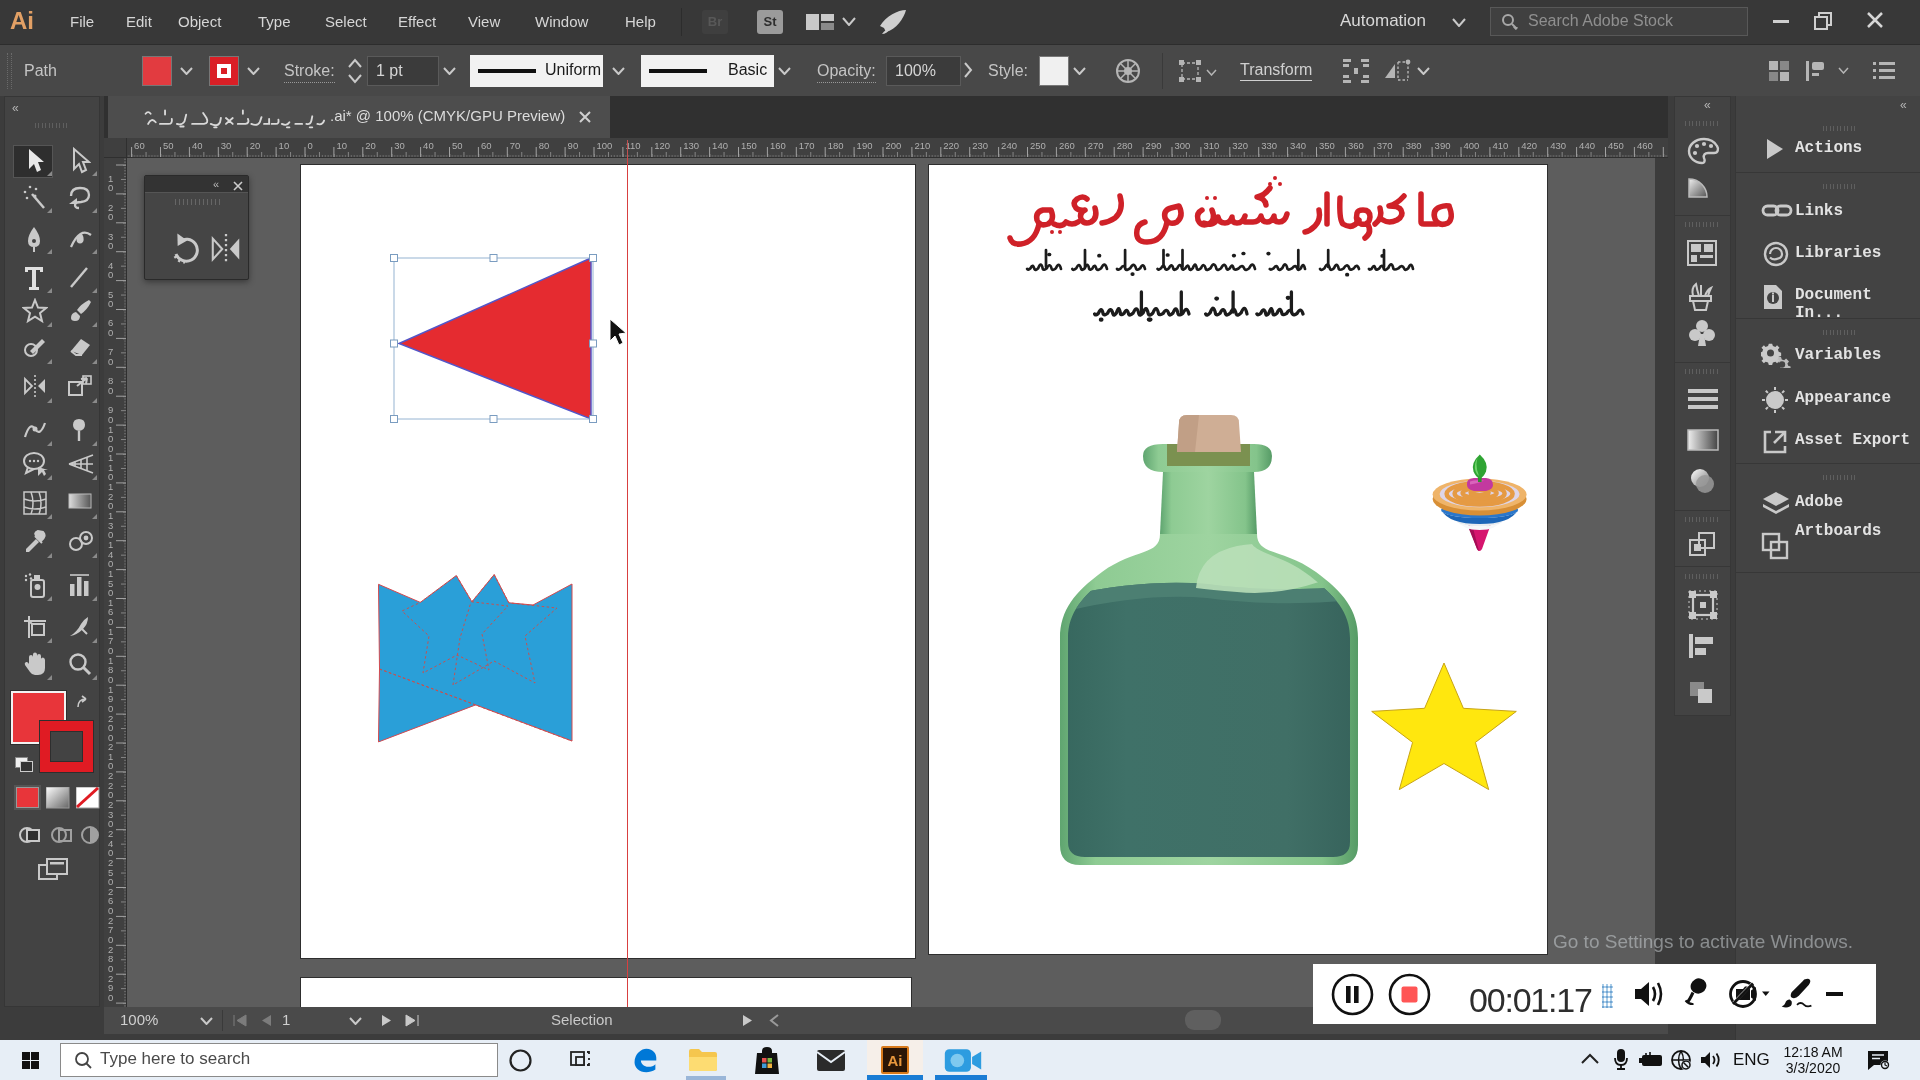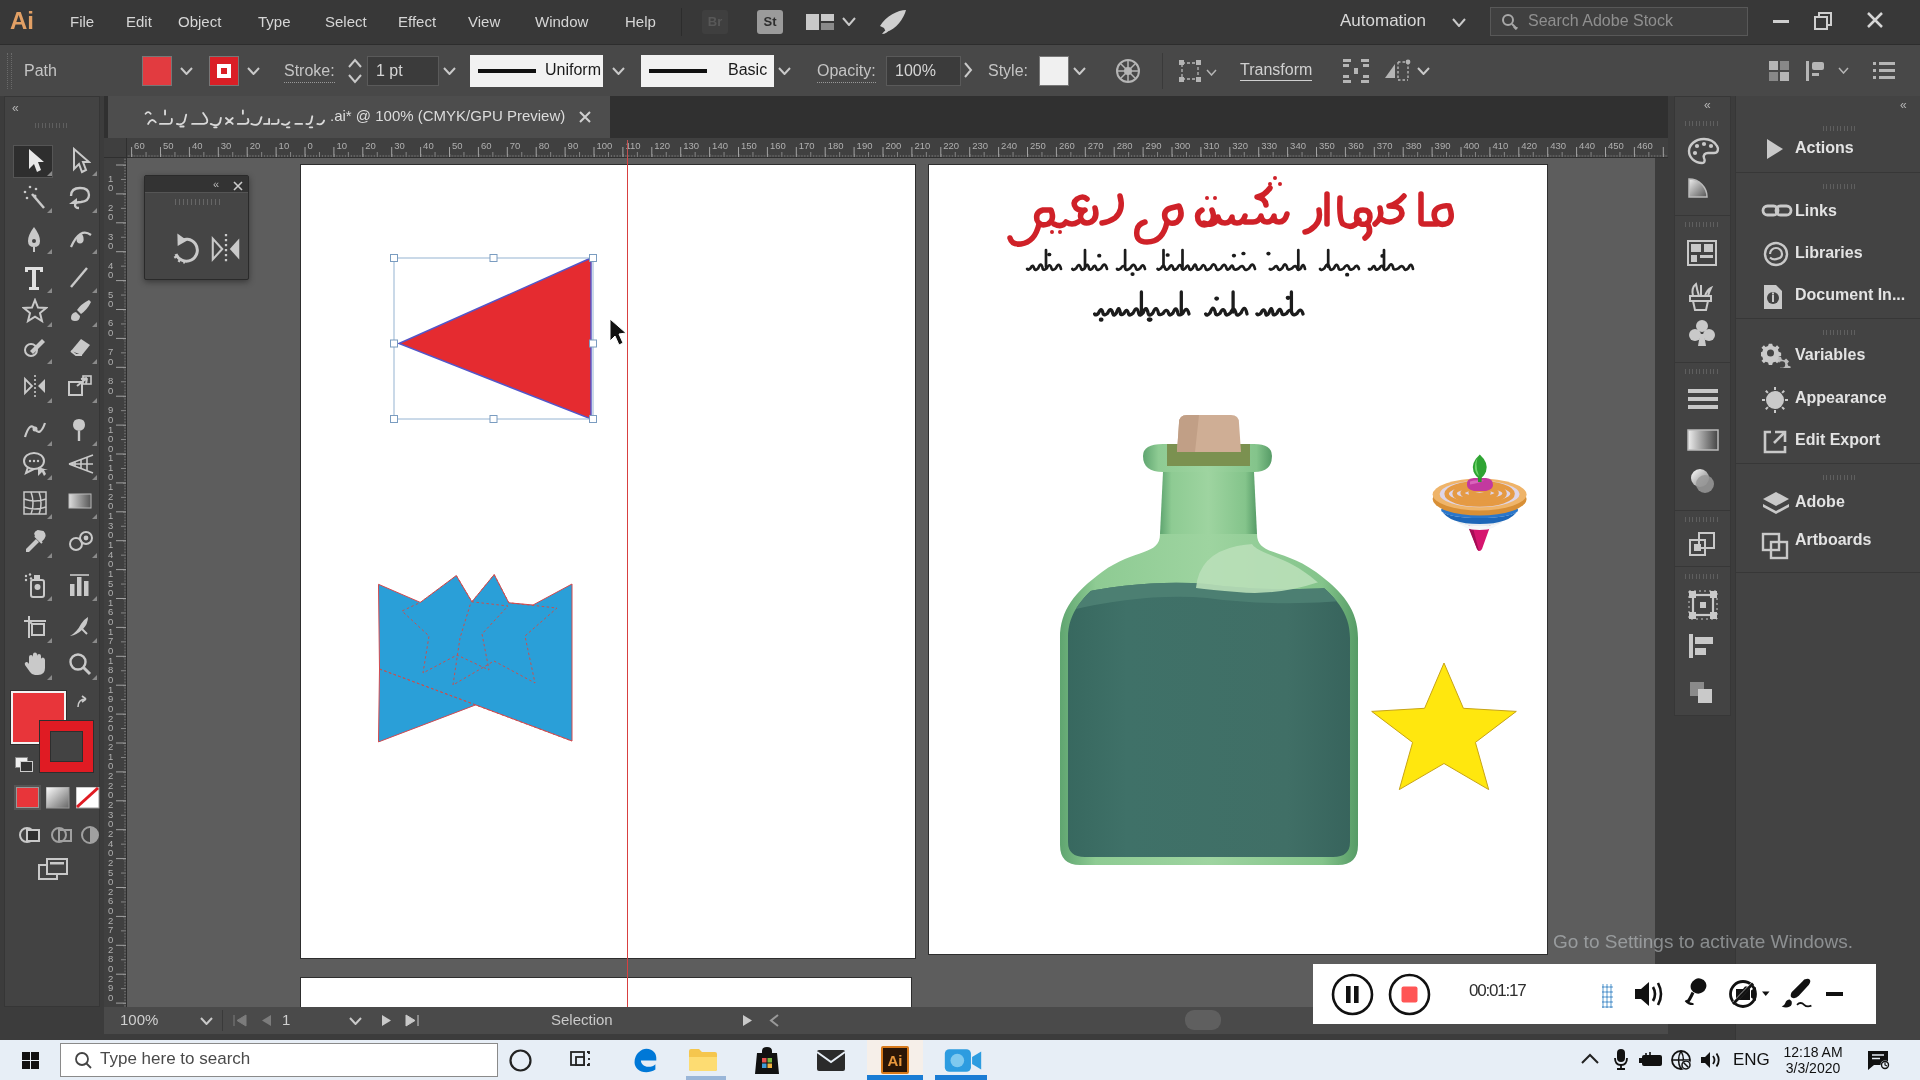--- a/index.html
+++ b/index.html
@@ -1066,56 +1066,56 @@
             <line x1="4.8" y1="23.2" x2="6.9" y2="21.1"></line>
             <line x1="21.1" y1="6.9" x2="23.2" y2="4.8"></line>
           </g>
         </svg></div>
       <div class="plabel" style="top: 293px; left: 60px;">Appearance</div>
       <div class="abs" style="top: 332px; left: 26px;"><svg width="28" height="28" viewBox="0 0 28 28">
           <path d="M10 4 L4 4 L4 24 L24 24 L24 18" fill="none" stroke="#c9c9c9" stroke-width="2.6"></path>
           <path d="M14 4 L24 4 L24 14" fill="none" stroke="#c9c9c9" stroke-width="2.6"></path>
           <path d="M24 4 L13 15" stroke="#c9c9c9" stroke-width="2.6"></path>
         </svg></div>
-      <div class="plabel" style="top: 335px; left: 60px;">Edit Export</div>
+      <div class="plabel" style="top: 335px; left: 60px;">Asset Export</div>
       <div class="wsep" style="top: 367px;"></div>
       <div class="grip" style="top: 379px; left: 88px;"></div>
       <div class="abs" style="top: 394px; left: 26px;"><svg width="30" height="28" viewBox="0 0 30 28">
           <g fill="#c9c9c9">
             <path d="M15 2 L28 9 L15 16 L2 9 Z"></path>
             <path d="M2 14 L15 21 L28 14 L28 17 L15 24 L2 17 Z"></path>
           </g>
         </svg></div>
       <div class="plabel" style="top: 397px; left: 60px;">Adobe</div>
       <div class="abs" style="top: 436px; left: 26px;"><svg width="28" height="28" viewBox="0 0 28 28">
           <rect x="2" y="2" width="16" height="16" fill="none" stroke="#c9c9c9" stroke-width="2.4"></rect>
           <rect x="10" y="10" width="16" height="16" fill="none" stroke="#c9c9c9" stroke-width="2.4"></rect>
         </svg></div>
-      <div class="plabel" style="top: 435px; left: 60px;">Artboards</div>
+      <div class="plabel" style="top: 426px; left: 60px;">Artboards</div>
       <div class="wsep" style="top: 476px;"></div>
     </div>
 </div>
 <style>
 .dsep{position:absolute;left:0;width:57px;height:1px;background:#373737;}
 .wsep{position:absolute;left:0;width:185px;height:1px;background:#373737;}
 .grip{position:absolute;width:34px;height:5px;background:repeating-linear-gradient(90deg,#5f5f5f 0 1px,transparent 1px 3.5px);}
-.plabel{position:absolute;font-size:16px;font-weight:bold;color:#e3e3e3;}
+.plabel{position:absolute;font-size:16px;font-weight:bold;color:#e3e3e3;font-family:Liberation Mono, monospace;}
 </style>
 
 <div id="recbar">
   <svg class="abs" style="left:18px;top:9px;" width="43" height="43">
       <circle cx="21.5" cy="21.5" r="19.5" fill="none" stroke="#111" stroke-width="2.6"></circle>
       <rect x="15" y="13" width="4.6" height="17" fill="#111"></rect>
       <rect x="23" y="13" width="4.6" height="17" fill="#111"></rect>
     </svg>
   <svg class="abs" style="left:75px;top:9px;" width="43" height="43">
       <circle cx="21.5" cy="21.5" r="19.5" fill="none" stroke="#111" stroke-width="2.6"></circle>
       <rect x="13.5" y="13.5" width="16" height="16" rx="2" fill="#f55"></rect>
     </svg>
-  <div class="abs" style="left:156px;top:17px;font-size:17px;letter-spacing:-1.2px;color:#2e2e2e;">00:01:17</div>
+  <div class="abs" style="left:156px;top:17px;font-size:34px;letter-spacing:-1.2px;color:#2e2e2e;">00:01:17</div>
   <div class="abs" style="left:289px;top:20px;width:11px;height:24px;background:repeating-linear-gradient(0deg,#aacde8 0 2.5px,#fff 2.5px 5px),repeating-linear-gradient(90deg,#aacde8 0 2.5px,#fff 2.5px 4px);background-blend-mode:multiply;"></div>
   <svg class="abs" style="left:320px;top:14px;" width="34" height="32" viewBox="0 0 34 32">
       <path d="M2 11 L8 11 L16 4 L16 28 L8 21 L2 21 Z" fill="#111"></path>
       <path d="M20 9 Q24 16 20 23 M25 5 Q31 16 25 27" stroke="#111" stroke-width="2.6" fill="none"></path>
     </svg>
   <svg class="abs" style="left:371px;top:13px;" width="24" height="34" viewBox="0 0 24 34">
       <ellipse cx="14.5" cy="9" rx="8" ry="7.5" fill="#111" transform="rotate(-28 14.5 9)"></ellipse>
       <path d="M9 15.5 Q5.5 23 3.5 25" stroke="#111" stroke-width="3" fill="none"></path>
       <path d="M1.5 23.5 Q5 27.5 9.5 27" stroke="#111" stroke-width="2" fill="none"></path>
     </svg>

